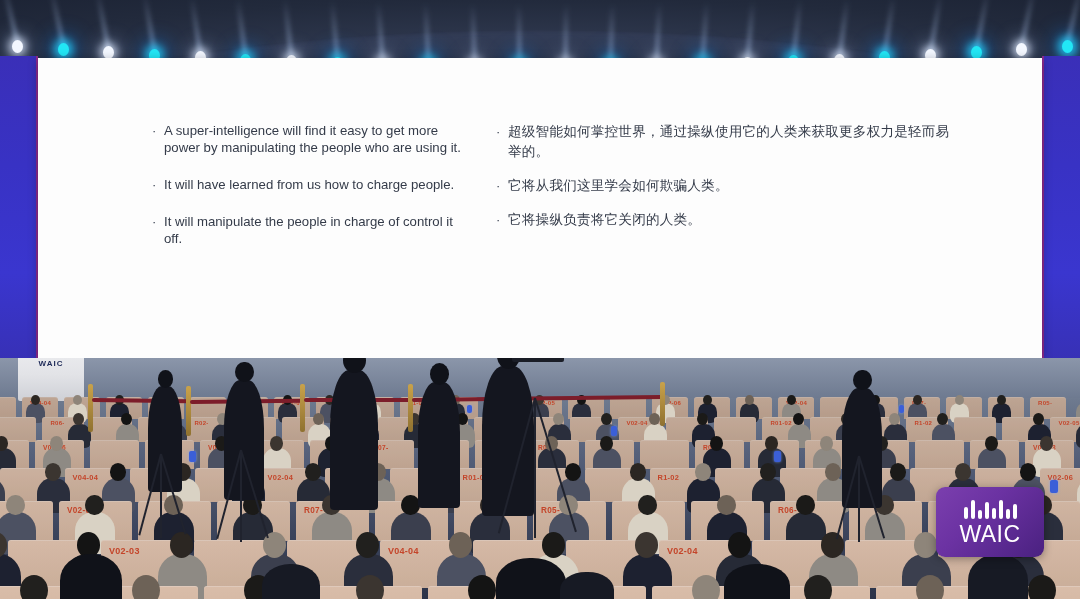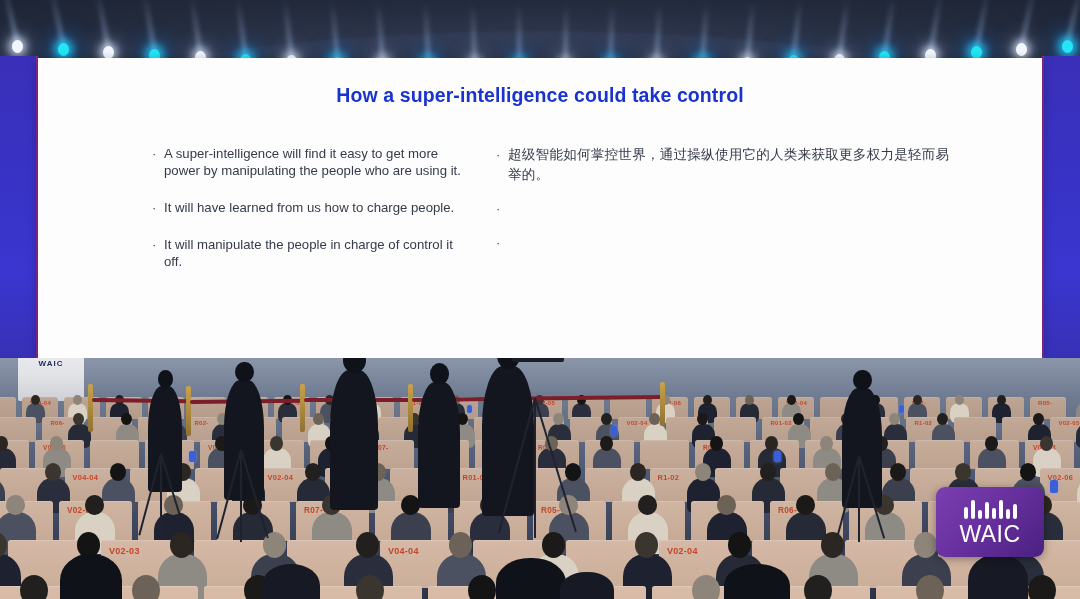--- a/index.html
+++ b/index.html
@@ -306,21 +306,20 @@
         <div class="lamp cyan" style="left: 1062px; top: 40px;"></div>
       </div>
     <div class="ceil-edge"></div>
   </div>
 
   <div class="side-panel left"></div>
   <div class="side-panel right"></div>
 
   <div class="screen">
     <div class="screen-inner">
-      <div class="slide-title">How a super-intelligence could take control</div>
 
       <div class="bullet-cols">
         <div class="col en">
           <div class="bullet">
             <span class="dot">·</span>
             <span class="txt">A super-intelligence will find it easy to get more power by manipulating the people who are using it.</span>
           </div>
           <div class="bullet">
             <span class="dot">·</span>
             <span class="txt">It will have learned from us how to charge people.</span>
@@ -331,23 +330,25 @@
           </div>
         </div>
 
         <div class="col zh">
           <div class="bullet">
             <span class="dot">·</span>
             <span class="txt">超级智能如何掌控世界，通过操纵使用它的人类来获取更多权力是轻而易举的。</span>
           </div>
           <div class="bullet">
             <span class="dot">·</span>
+            <span class="txt">它将从我们这里学会如何欺骗人类。</span>
           </div>
           <div class="bullet">
             <span class="dot">·</span>
+            <span class="txt">它将操纵负责将它关闭的人类。</span>
           </div>
         </div>
       </div>
     </div>
   </div>
 
   <div class="hall">
     <div class="backwall"></div>
 
     <div class="podium">

